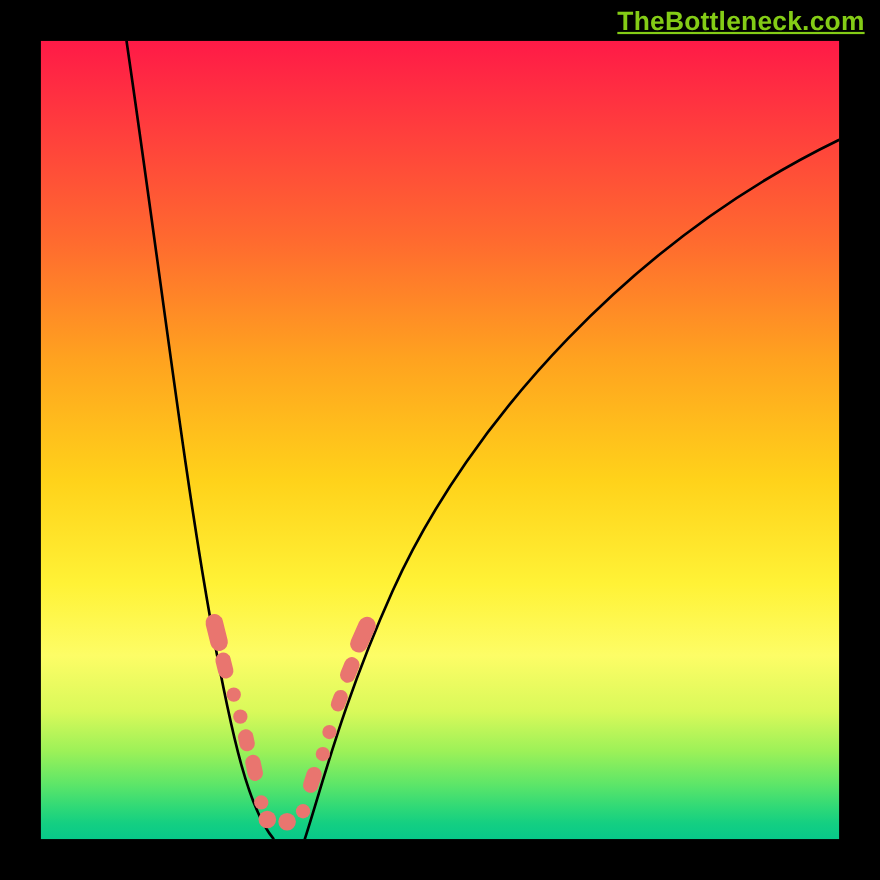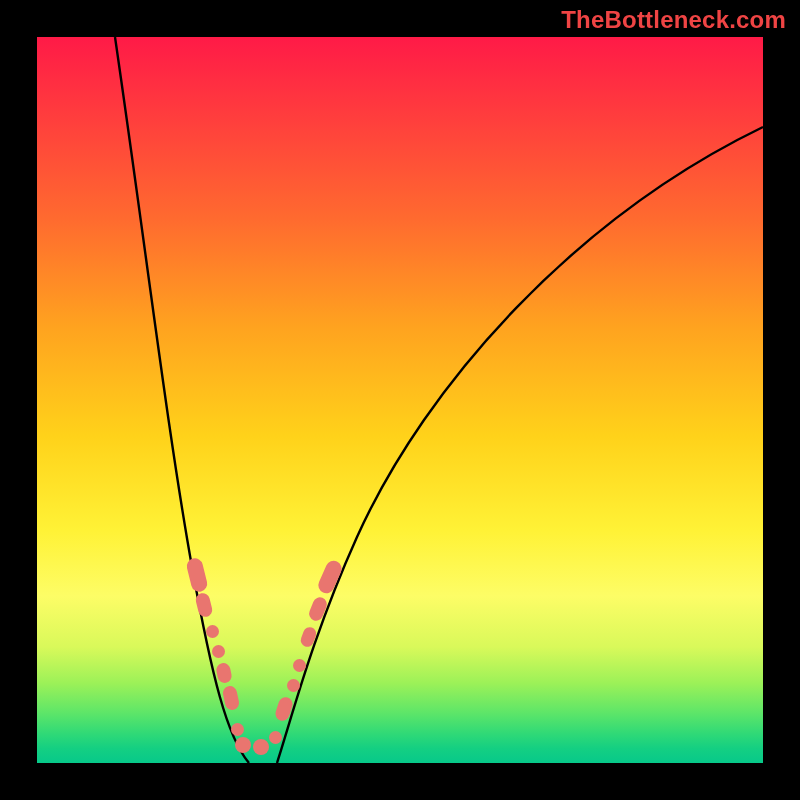--- a/index.html
+++ b/index.html
@@ -42,25 +42,26 @@
       #5fe668 93%,
       #2fd977 96%,
       #14cf82 98%,
       #07c98a 100%
     );
   }
   .watermark {
     position: absolute;
     top: 6px;
     right: 14px;
-    color: #ef4444;
+    color: #84cc16;
     font-size: 24px;
     font-weight: 600;
     letter-spacing: 0.2px;
     user-select: none;
+    text-decoration: underline;
   }
   .curves {
     position: absolute;
     inset: 0;
     width: 726px;
     height: 726px;
   }
   .marker {
     position: absolute;
     background: #e9756f;

